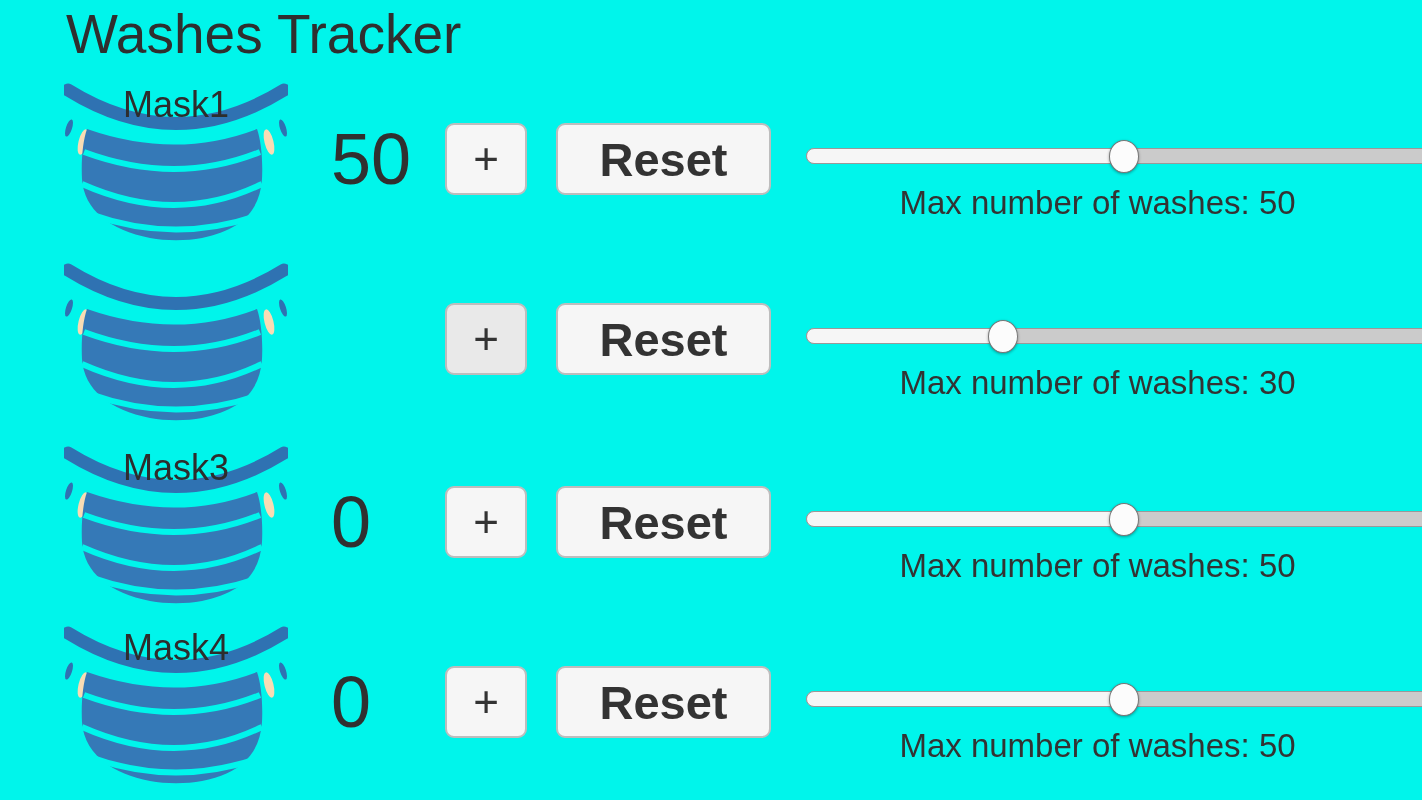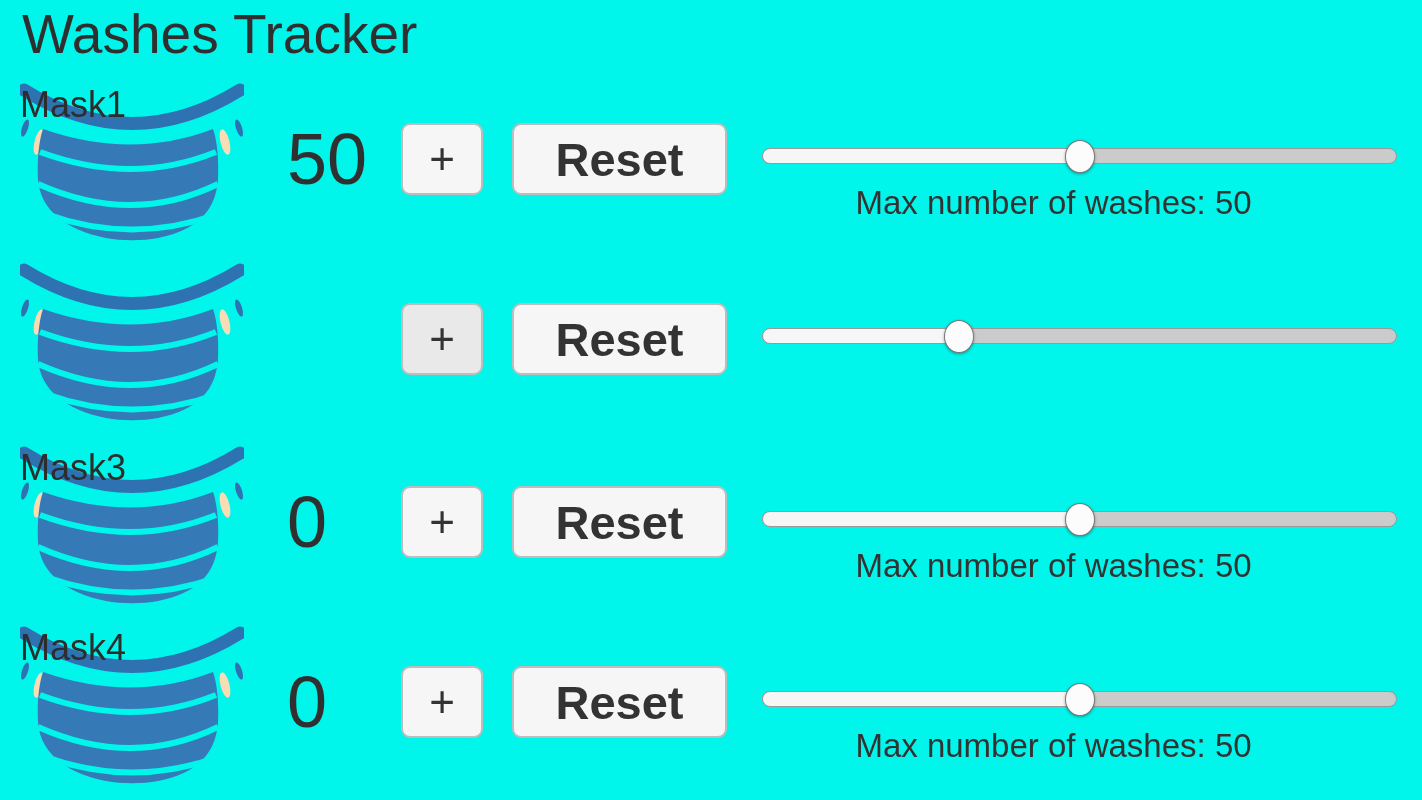--- a/index.html
+++ b/index.html
@@ -3,42 +3,42 @@
 <meta charset="utf-8">
 <style>
   html,body{margin:0;padding:0;}
   body{
     width:1422px;height:800px;overflow:hidden;
     background:#00f5eb;
     font-family:"Liberation Sans", sans-serif;
     color:#2f2f2f;
     position:relative;
   }
-  .app{position:absolute;inset:0;}
+  .app{position:absolute;inset:0;margin-left:44px;}
   .title{
     position:absolute;left:22px;top:2px;
     font-size:55px;line-height:64px;color:#2f2f2f;
     white-space:nowrap;
   }
   .points{
     position:absolute;right:52px;top:2px;
     font-size:55px;line-height:64px;color:#2f2f2f;
     white-space:nowrap;
   }
   .points .pts-val{margin-left:4px;}
   .row{position:absolute;left:0;width:1422px;height:180px;}
   .row-1{top:80px;}
   .row-2{top:260px;}
   .row-3{top:443px;}
   .row-4{top:623px;}
   .mask-wrap{position:absolute;left:20px;top:2px;width:224px;height:162px;}
   .mask-wrap svg{display:block;width:224px;height:162px;}
   .mask-label{
     position:absolute;left:20px;top:4px;width:224px;
-    text-align:left;font-size:36px;line-height:42px;color:#2d2d2d;
+    text-align:center;font-size:36px;line-height:42px;color:#2d2d2d;
   }
   .count{
     position:absolute;left:287px;top:43px;height:72px;line-height:72px;
     font-size:72px;color:#303030;white-space:nowrap;
   }
   .btn{
     box-sizing:border-box;
     position:absolute;top:43px;height:72px;
     background:#f6f6f6;border:2px solid #bdbdbd;border-radius:9px;
     color:#333;font-family:"Liberation Sans", sans-serif;
@@ -121,20 +121,21 @@
         <path d="M4,8 Q112,75 220,8" stroke="#2f72b2" stroke-width="13" fill="none" stroke-linecap="round"></path>
       </svg>
     </div>
     <button class="btn plus-btn">+</button>
     <button class="btn reset-btn">Reset</button>
     <div class="slider">
       <div class="track"></div>
       <div class="fill" style="width: 196.5px;"></div>
       <div class="thumb" style="left: 181.5px;"></div>
     </div>
+    <div class="max-label">Max number of washes: 30</div>
   </div>
 
   <div class="row row-3">
     <div class="mask-wrap">
       <svg viewBox="0 0 224 162">
         <ellipse cx="5" cy="46" rx="3" ry="9" transform="rotate(18 5 46)" fill="#2f72b2"></ellipse>
         <ellipse cx="219" cy="46" rx="3" ry="9" transform="rotate(-18 219 46)" fill="#2f72b2"></ellipse>
         <ellipse cx="19" cy="60" rx="4.5" ry="13" transform="rotate(14 19 60)" fill="#f8dcb4"></ellipse>
         <ellipse cx="205" cy="60" rx="4.5" ry="13" transform="rotate(-14 205 60)" fill="#f8dcb4"></ellipse>
         <path d="M23,47 Q112,78 193,47 C197,58 199,78 198,97 C196,128 178,148 138,156 C122,159 102,159 86,156 C46,148 20,128 18,97 C17,78 19,58 23,47 Z" fill="#3579b7"></path>

